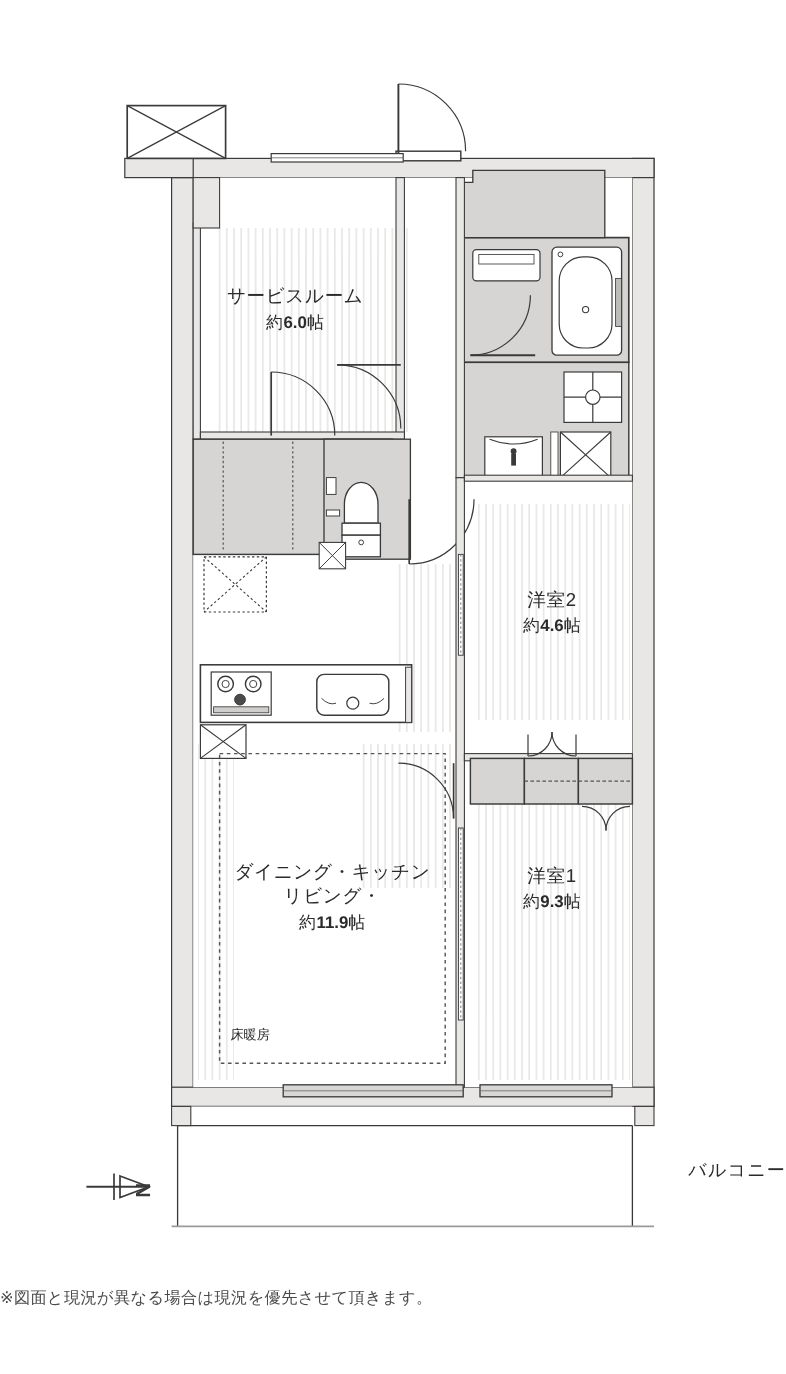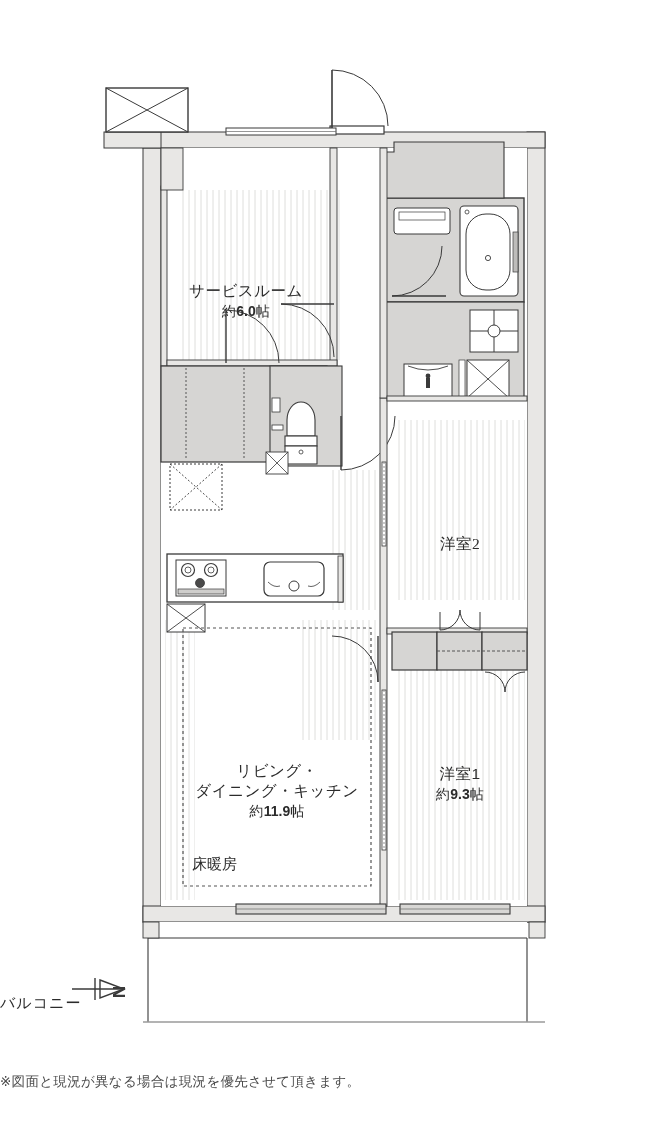--- a/index.html
+++ b/index.html
@@ -20,39 +20,38 @@
     width: 655px;
     height: 1145px;
   }
   .room-label {
     position: absolute;
     text-align: center;
     color: #2b2b2b;
     line-height: 1.28;
     white-space: nowrap;
     letter-spacing: 0.5px;
-    margin-top: 43px;
   }
   .room-label .rl-name {
     display: block;
     font-size: 15.5px;
   }
   .room-label .rl-area {
     display: block;
     font-size: 14px;
     margin-top: 2px;
   }
   .room-label .rl-area .num {
     font-size: 14px;
     font-weight: 600;
     letter-spacing: 0px;
   }
   .small-note {
     position: absolute;
-    font-size: 15px;
+    font-size: 11px;
     color: #2b2b2b;
     white-space: nowrap;
   }
   .footer-note {
     position: absolute;
     left: 0;
     top: 1073px;
     width: 655px;
     text-align: left;
     font-size: 13.5px;
@@ -67,25 +66,24 @@
     font-weight: 700;
     color: #3a3a3a;
     transform: rotate(90deg);
     transform-origin: 50% 50%;
   }
   .balcony-label {
     position: absolute;
     left: 0;
     top: 966px;
     width: 655px;
-    text-align: left;
+    text-align: right;
     font-size: 15px;
     color: #2b2b2b;
     letter-spacing: 1px;
-    margin-top: 28px;
   }
 </style>
 </head>
 <body>
 
 <svg id="floorplan" viewBox="0 0 655 1145" xmlns="http://www.w3.org/2000/svg">
   <defs>
     <pattern id="hatchV" width="6" height="6" patternUnits="userSpaceOnUse">
       <path d="M3 0 V6" stroke="#d3d2d0" stroke-width="1"></path>
     </pattern>
@@ -324,34 +322,37 @@
   </g>
 </svg>
 
 <div class="room-label" style="left:170px; top:238px; width:152px;">
   <span class="rl-name">サービスルーム</span>
   <span class="rl-area">
     <span>約</span><span class="num">6.0</span><span>帖</span>
   </span>
 </div>
 
-<div class="room-label" style="left:392px; top:491px; width:136px;font-family:Liberation Serif, serif;">
+<div class="room-label" style="left:392px; top:491px; width:136px;">
   <span class="rl-name">洋室2</span>
+  <span class="rl-area">
+    <span>約</span><span class="num">4.6</span><span>帖</span>
+  </span>
 </div>
 
 <div class="room-label" style="left:392px; top:721px; width:136px;">
   <span class="rl-name">洋室1</span>
   <span class="rl-area">
     <span>約</span><span class="num">9.3</span><span>帖</span>
   </span>
 </div>
 
 <div class="room-label" style="left:180px; top:718px; width:194px;">
+  <span class="rl-name">ダイニング・キッチン</span>
   <span class="rl-name">リビング・</span>
-  <span class="rl-name">ダイニング・キッチン</span>
   <span class="rl-area">
     <span>約</span><span class="num">11.9</span><span>帖</span>
   </span>
 </div>
 
 <div class="small-note" style="left:192px; top:855px;">床暖房</div>
 
 <div class="balcony-label">バルコニー</div>
 
 <div class="compass-label">N</div>

